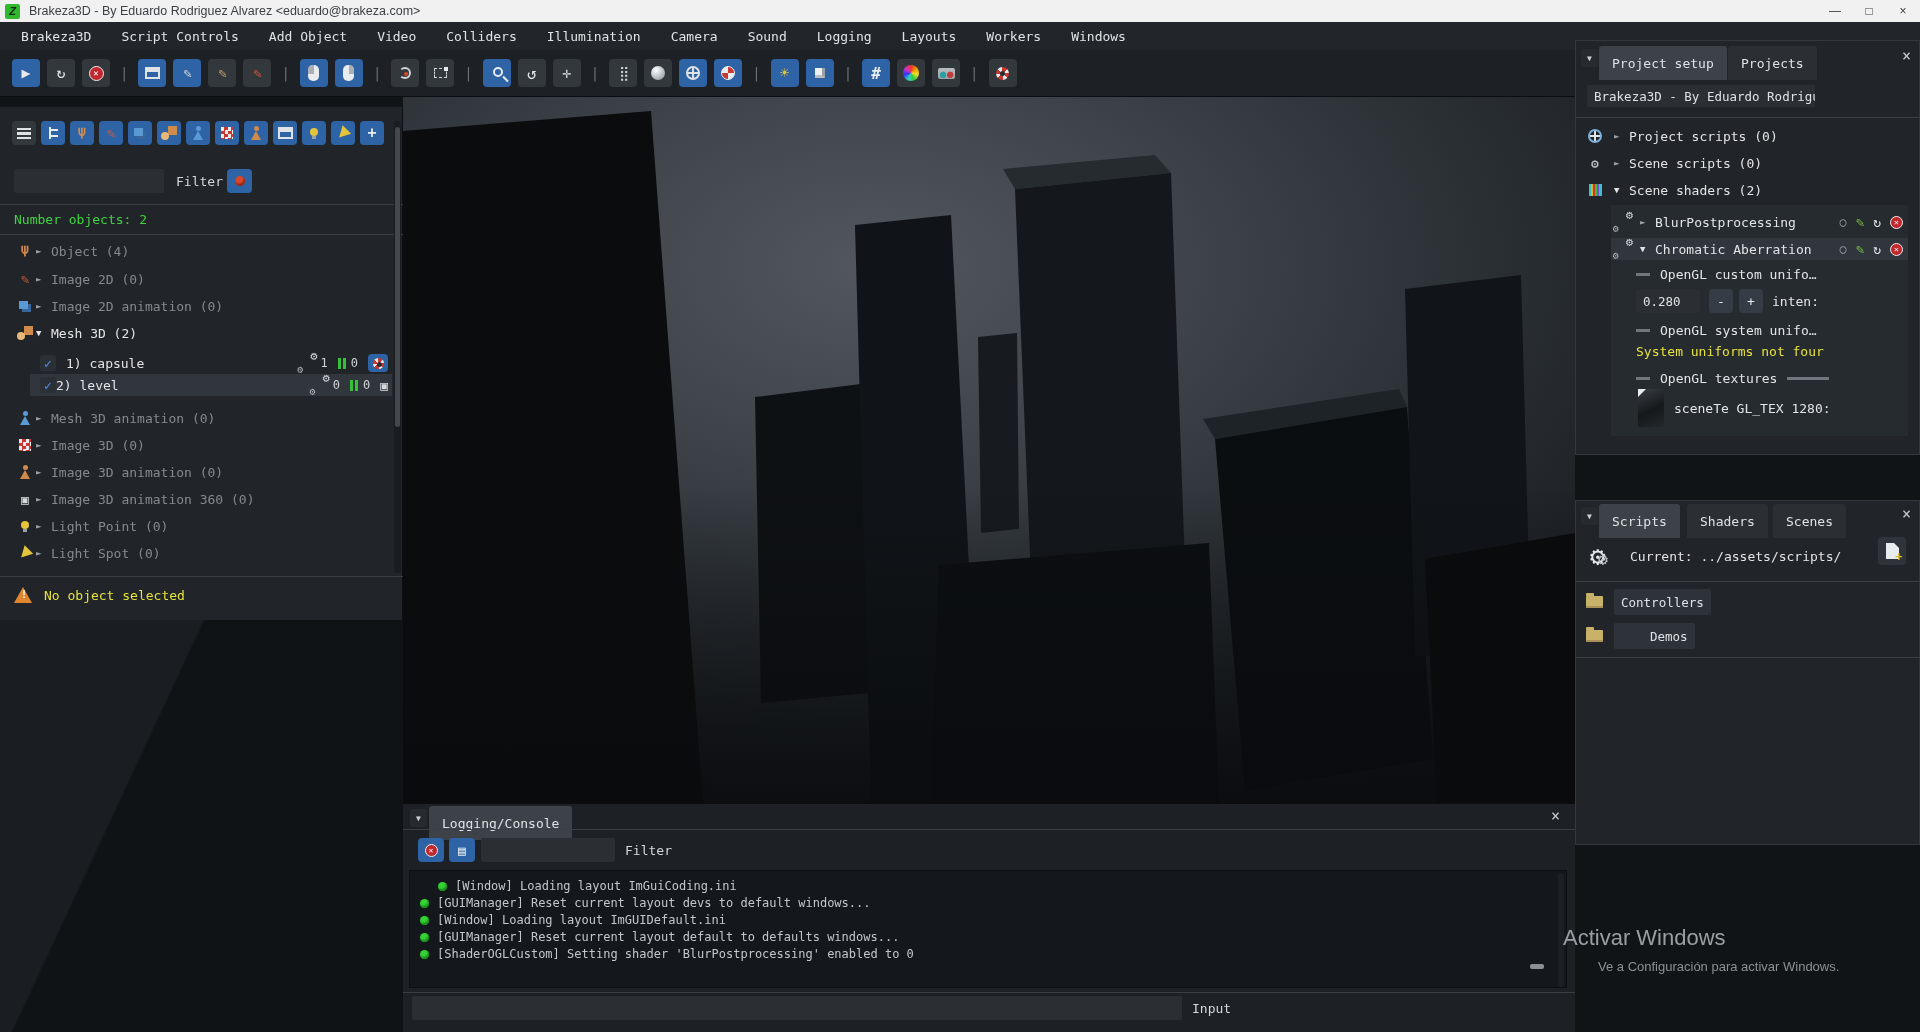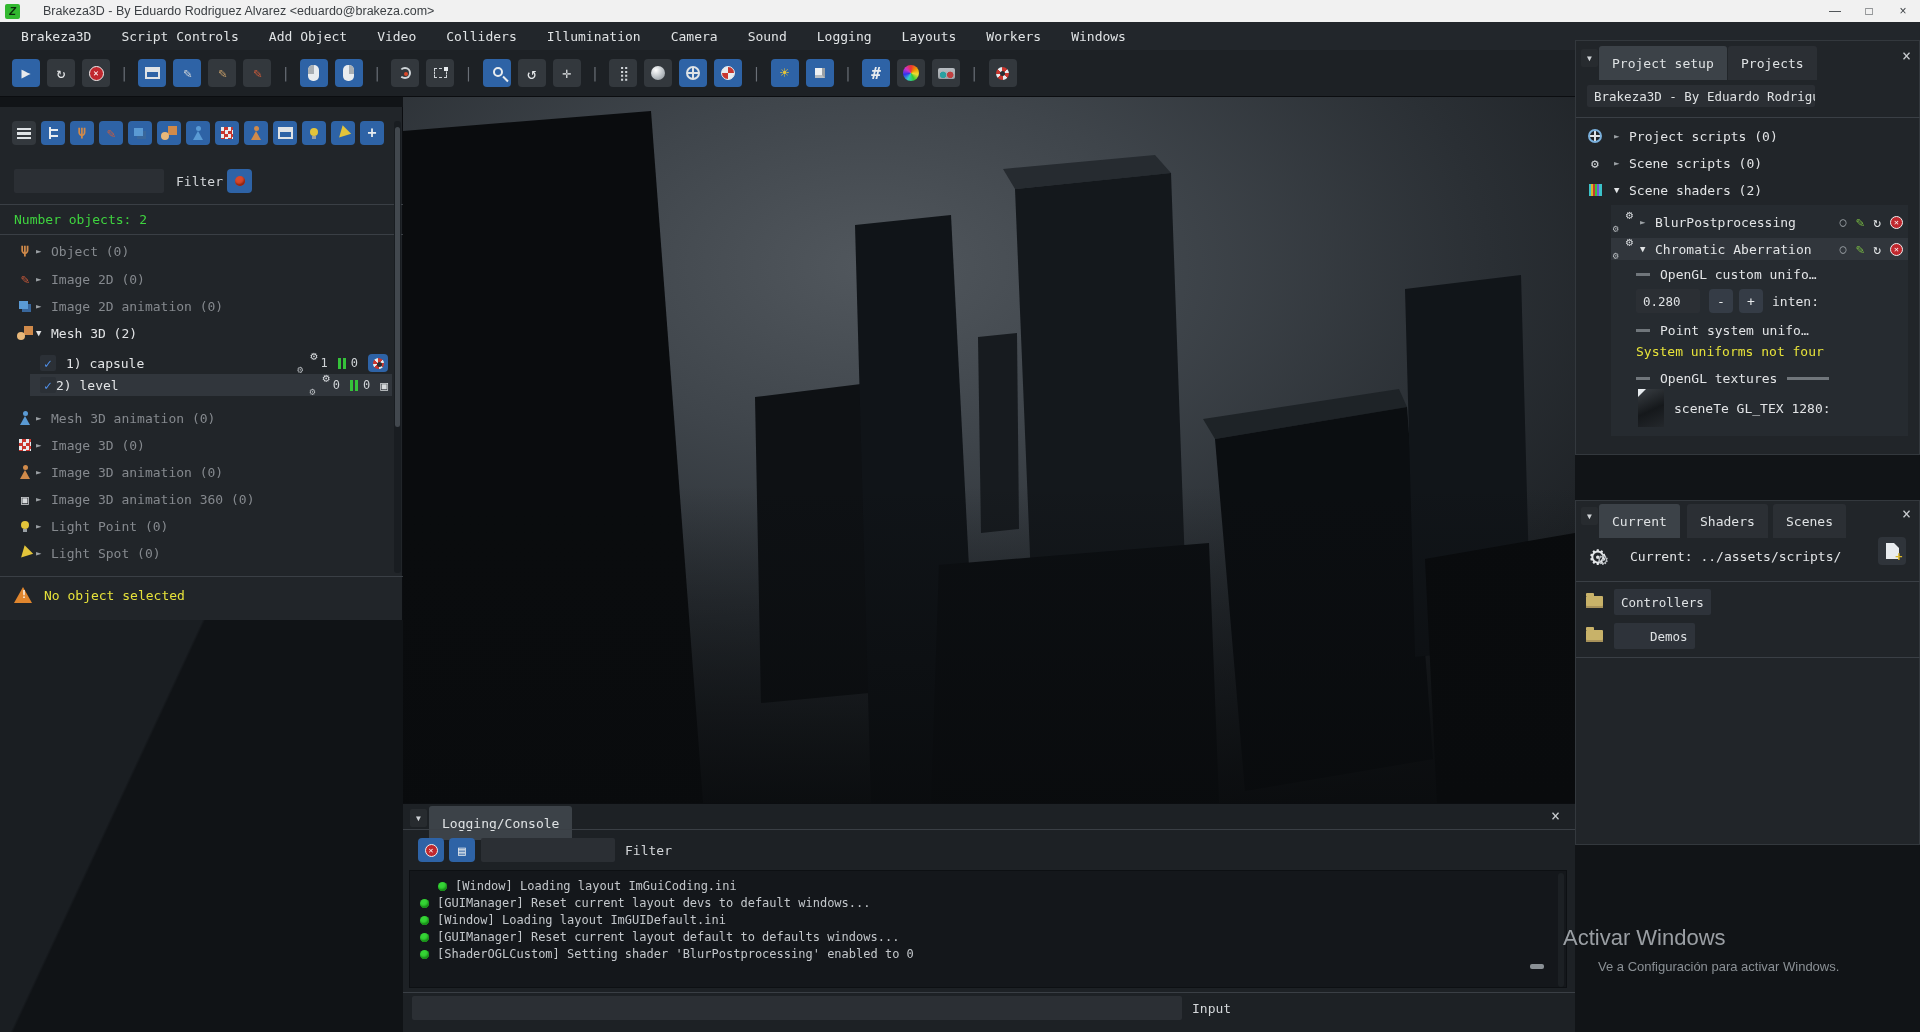--- a/index.html
+++ b/index.html
@@ -6,21 +6,21 @@
   html,body { width:1920px; height:1032px; overflow:hidden; background:#111417;
     font-family:"DejaVu Sans Mono", monospace; font-size:13px; color:#d4d7da; }
   .p { position:absolute; }
   .flex { display:flex; align-items:center; }
 
   
   .titlebar { left:0; top:0; width:1920px; height:22px; background:#f1f1f1;
     display:flex; align-items:center; font-family:"Liberation Sans",sans-serif; }
   .applogo { width:15px; height:15px; margin-left:5px; background:#32b82f; border-radius:2px;
     display:flex; align-items:center; justify-content:center; color:#0c2a0c; font-weight:bold; font-size:11px; font-style:italic;}
-  .titletext { margin-left:23px; color:#3c4044; font-size:12.5px; }
+  .titletext { margin-left:9px; color:#3c4044; font-size:12.5px; }
   .winbtn { width:34px; height:22px; display:flex; align-items:center; justify-content:center;
     color:#3c4044; font-size:12px; }
 
   
   .menubar { left:0; top:22px; width:1920px; height:28px; background:#22262b; display:flex; align-items:center; padding-left:6px; }
   .menuitem { padding:0 15px; color:#e0e3e5; font-size:13px; height:28px; display:flex; align-items:center; }
 
   
   .toolbar { left:0; top:50px; width:1920px; height:47px; background:#1d2125; border-bottom:1px solid #0b0d10;
     display:flex; align-items:center; padding-left:12px; gap:7px; }
@@ -329,21 +329,21 @@
 
   <div class="hr" style="left:0; top:97px; width:403px;"></div>
   <span class="p green" style="left:14px; top:105px;">Number objects: 2</span>
   <div class="hr" style="left:0; top:127px; width:403px;"></div>
 
   <div class="trow" style="top:133px;">
     <span class="ticon">
         <span class="i-axis">⋔</span>
       </span>
     <span class="arrowg">►</span>
-      <span class="tlabel gray">Object (0)</span>
+      <span class="tlabel gray">Object (4)</span>
   </div>
   <div class="trow" style="top:161px;">
     <span class="ticon">
         <span class="i-pencil red">✎</span>
       </span>
     <span class="arrowg">►</span>
       <span class="tlabel gray">Image 2D (0)</span>
   </div>
   <div class="trow" style="top:188px;">
     <span class="ticon">
@@ -562,41 +562,41 @@
         <span>-</span>
       </span>
     <span class="tbtn" style="margin-left:6px; width:24px; height:24px; background:#353c46; font-size:13px;">
         <span>+</span>
       </span>
     <span class="tlabel white" style="margin-left:9px;">inten:</span>
   </div>
 
   <div class="trow" style="top:278px;">
     <span style="margin-left:60px; width:14px; height:3px; background:#70767b;"></span>
-    <span class="tlabel white" style="margin-left:10px;">Point system unifo…</span>
+    <span class="tlabel white" style="margin-left:10px;">OpenGL system unifo…</span>
   </div>
 
   <span class="p yellow" style="left:60px; top:303px;">System uniforms not four</span>
 
   <div class="trow" style="top:326px;">
     <span style="margin-left:60px; width:14px; height:3px; background:#70767b;"></span>
     <span class="tlabel white" style="margin-left:10px;">OpenGL textures</span>
     <span style="margin-left:10px; width:42px; height:3px; background:#70767b;"></span>
   </div>
 
   <div class="p flex" style="left:62px; top:348px; gap:10px;">
     <span class="i-texthumb"></span>
     <span class="white">sceneTe GL_TEX 1280:</span>
   </div>
 </div>
 
 <div class="panel" style="left:1575px; top:500px; width:345px; height:345px; border:1px solid #33383d;">
   <span class="pulldown p" style="left:5px; top:6px;">▼</span>
   <span class="tab active p" style="left:23px; top:3px;">
-      <span>Current</span>
+      <span>Scripts</span>
     </span>
   <span class="tab p" style="left:111px; top:3px;">
       <span>Shaders</span>
     </span>
   <span class="tab p" style="left:197px; top:3px;">
       <span>Scenes</span>
     </span>
   <span class="closex p" style="left:326px; top:6px;">×</span>
 
   <span class="p" style="left:14px; top:40px; font-size:26px; color:#e4e7e9;">⚙<span style="font-size:17px; margin-left:-8px; color:#b9bdc1;">⚙</span></span>

